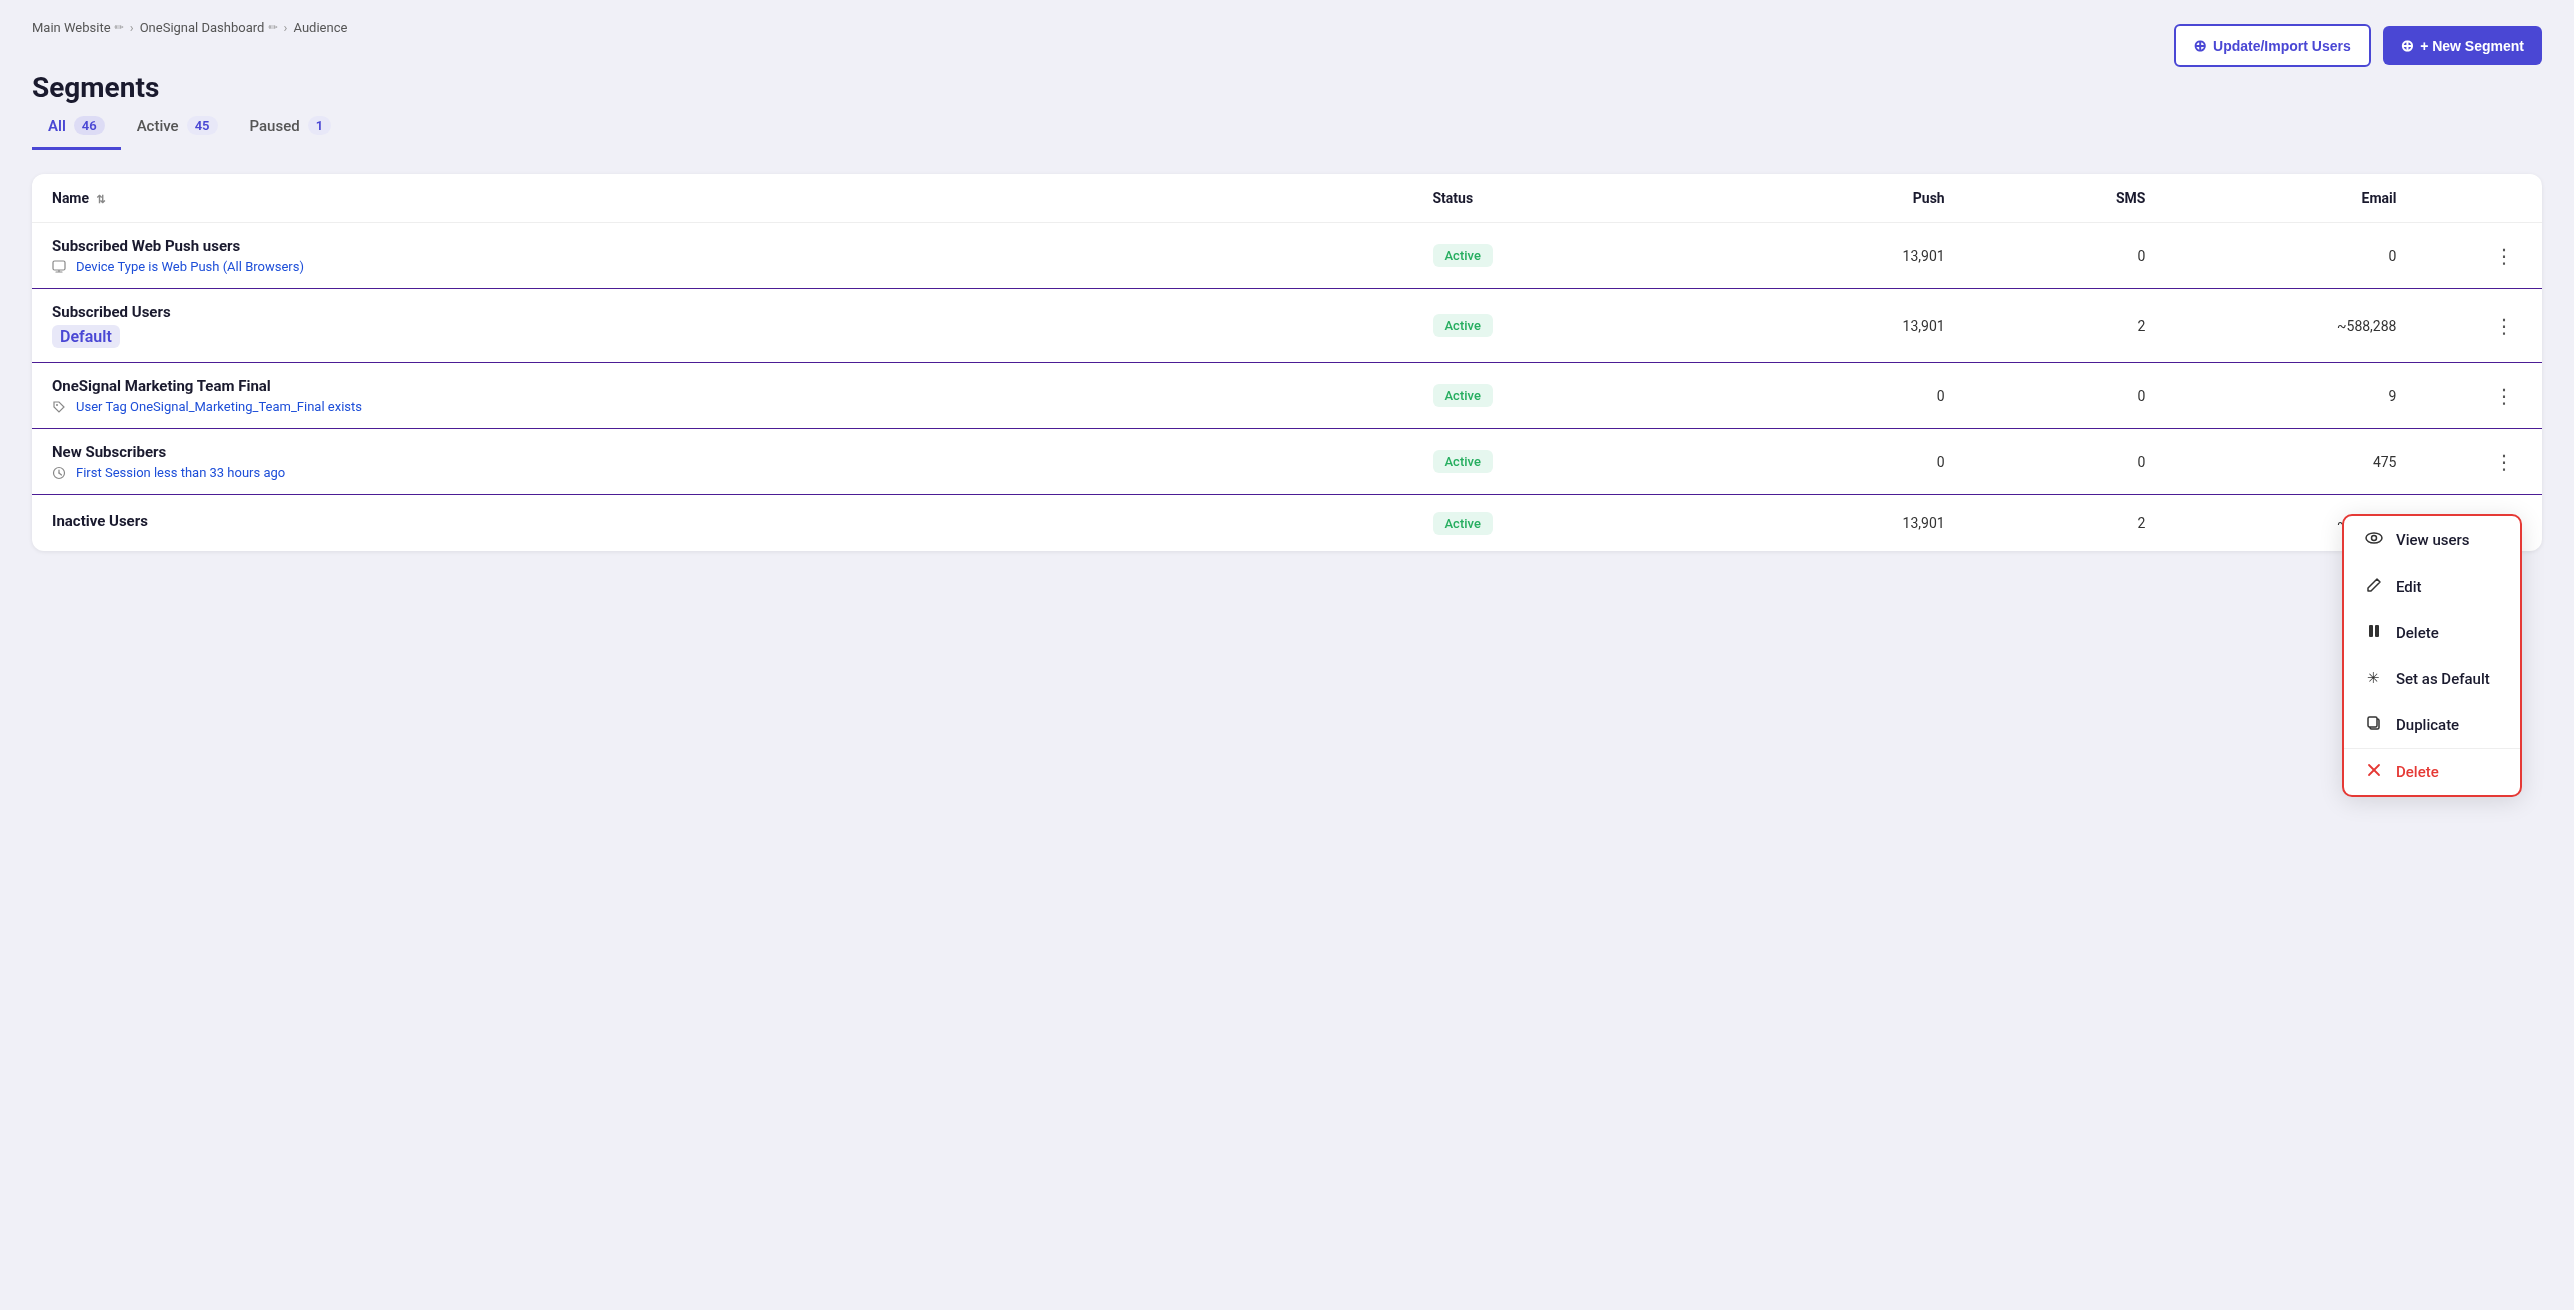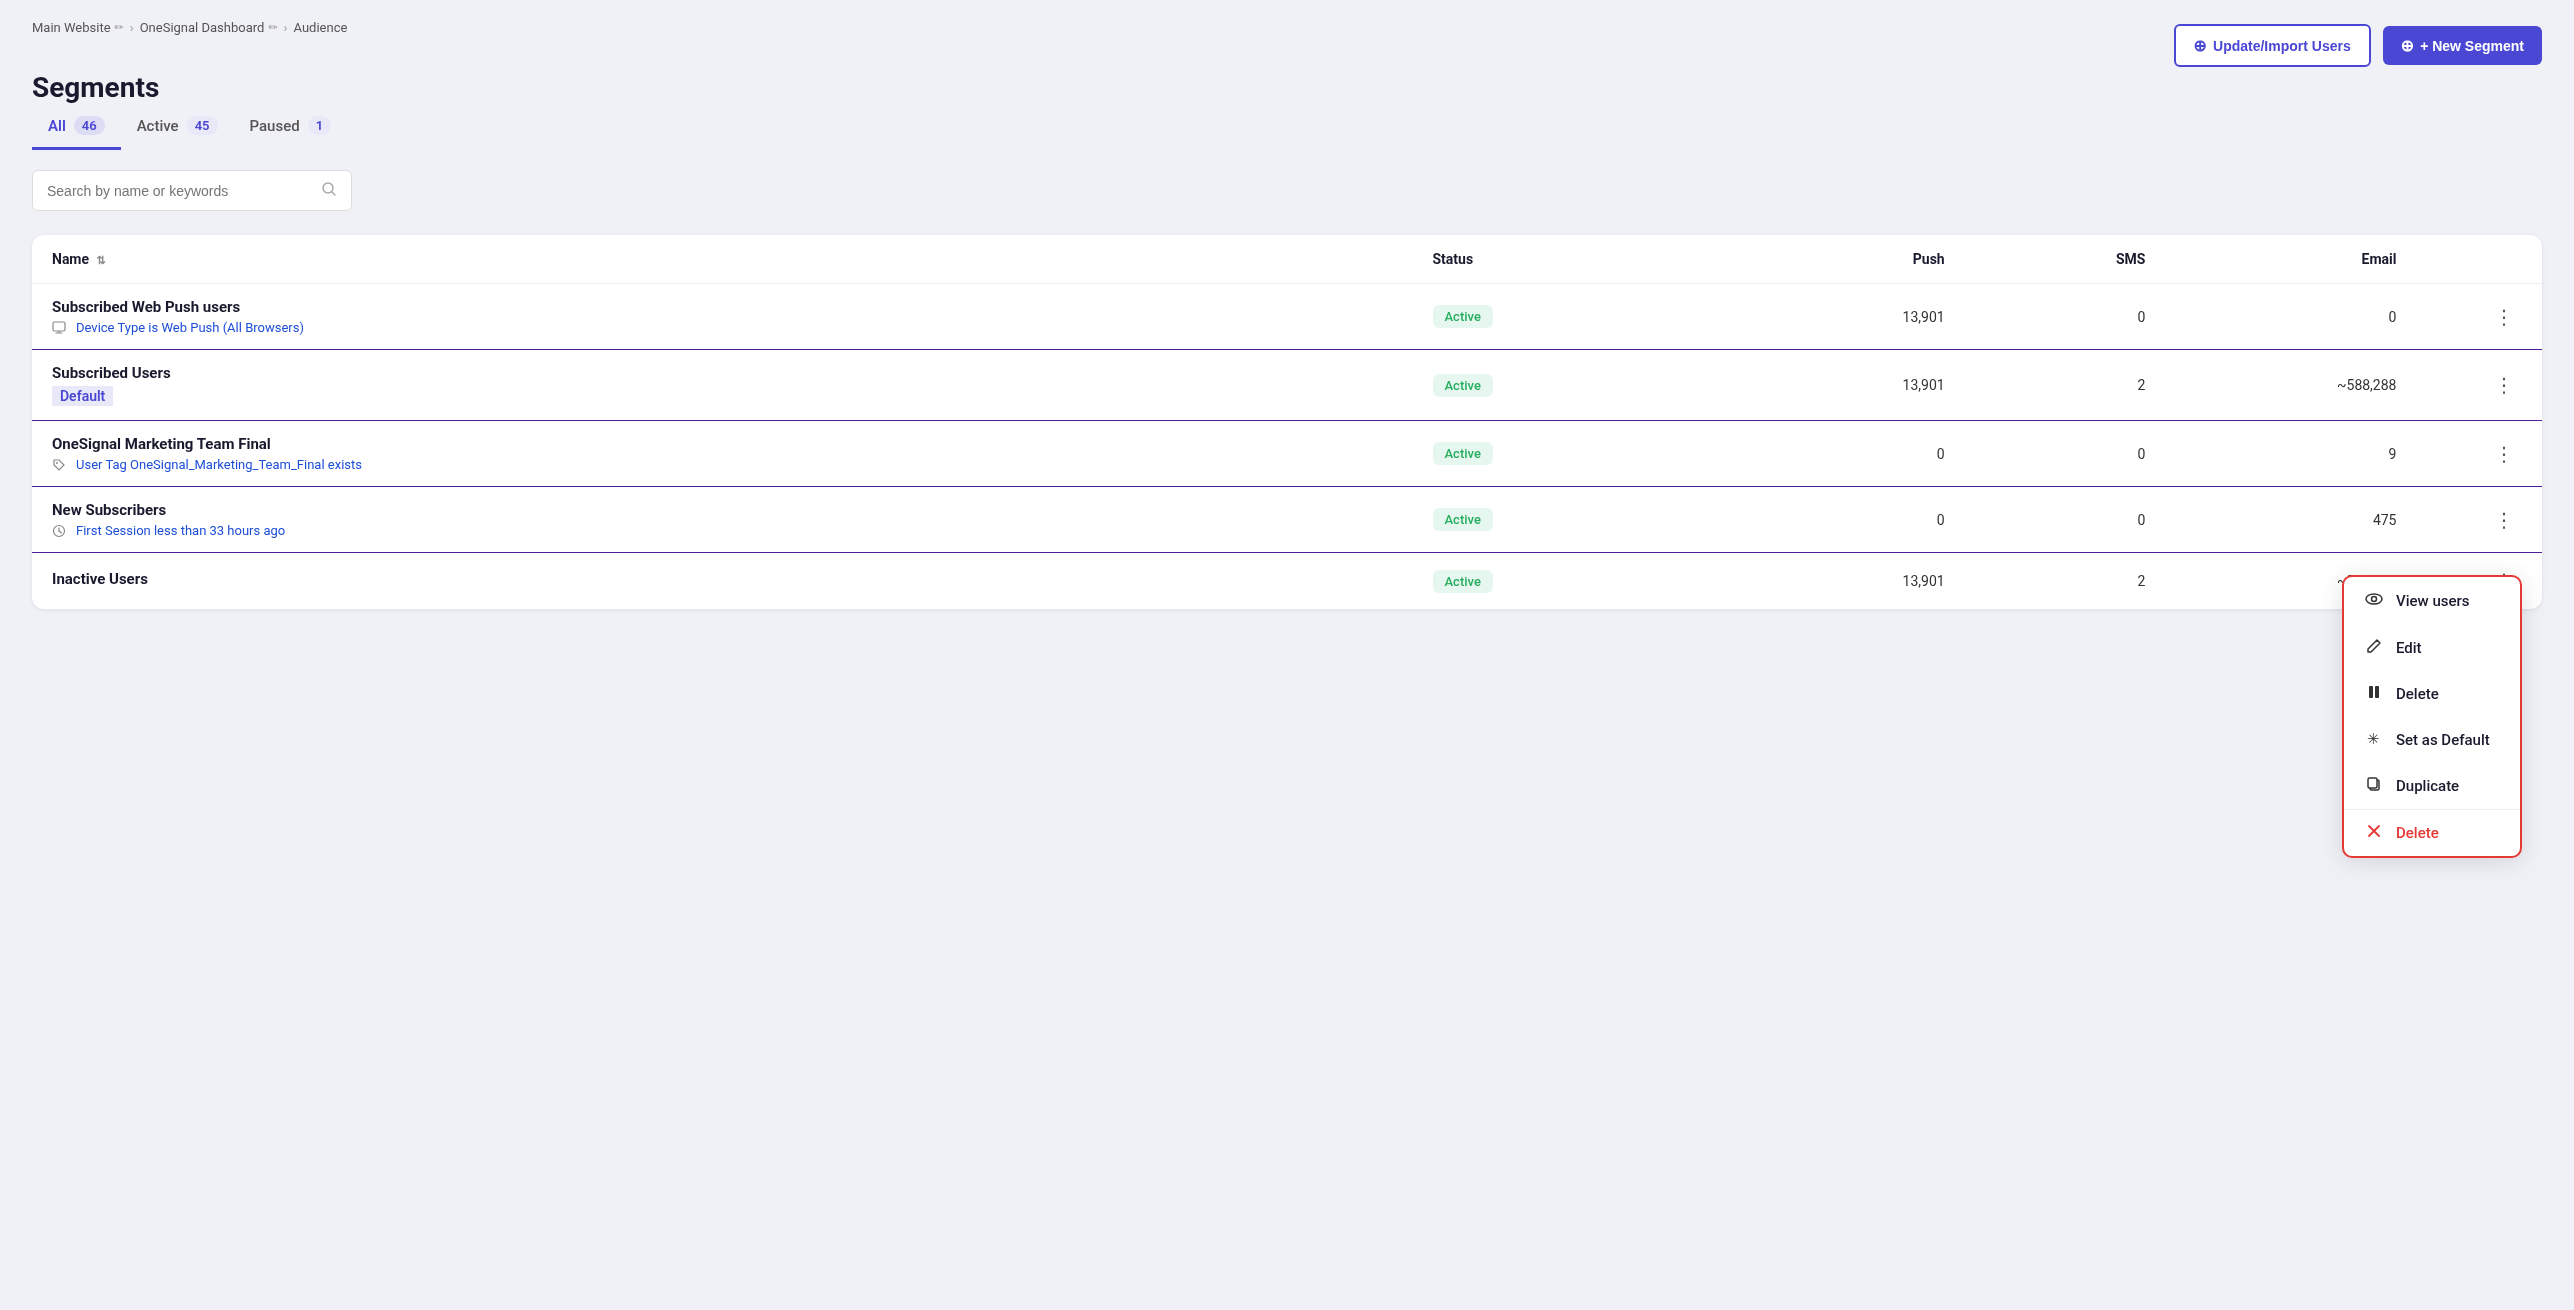--- a/index.html
+++ b/index.html
@@ -186,23 +186,23 @@
       font-size: 13px;
       color: #1d4ed8;
       display: flex;
       align-items: center;
       gap: 6px;
     }
     .badge-default {
       display: inline-block;
       background: #e8e8f8;
       color: #4a47d4;
-      border-radius: 0;
+      border-radius: 6px;
       padding: 2px 8px;
-      font-size: 14px;
+      font-size: 16px;
       font-weight: 600;
     }
     .status-active {
       display: inline-block;
       background: #e6f7ef;
       color: #27ae60;
       border-radius: 6px;
       padding: 4px 12px;
       font-size: 13px;
       font-weight: 500;
@@ -289,31 +289,20 @@
         <span>Active</span>
         <span class="tab-count">45</span>
       </div>
       <div class="tab">
         <span>Paused</span>
         <span class="tab-count">1</span>
       </div>
     </div>
   </div>
 
-  <div class="search-section">
-    <div class="search-box">
-      <input type="text" placeholder="Search by name or keywords" style="">
-      <span class="search-icon-svg">
-        <svg width="16" height="16" viewBox="0 0 16 16" fill="none">
-          <circle cx="7" cy="7" r="5" stroke="#aaa" stroke-width="1.5"></circle>
-          <line x1="10.5" y1="10.5" x2="14" y2="14" stroke="#aaa" stroke-width="1.5" stroke-linecap="round"></line>
-        </svg>
-      </span>
-    </div>
-  </div>
 
   <div class="main-content">
     <div class="table-container">
       <table>
         <thead>
           <tr>
             <th class="col-name">
               <span>Name</span>
               <span class="sort-icon">⇅</span>
             </th>

